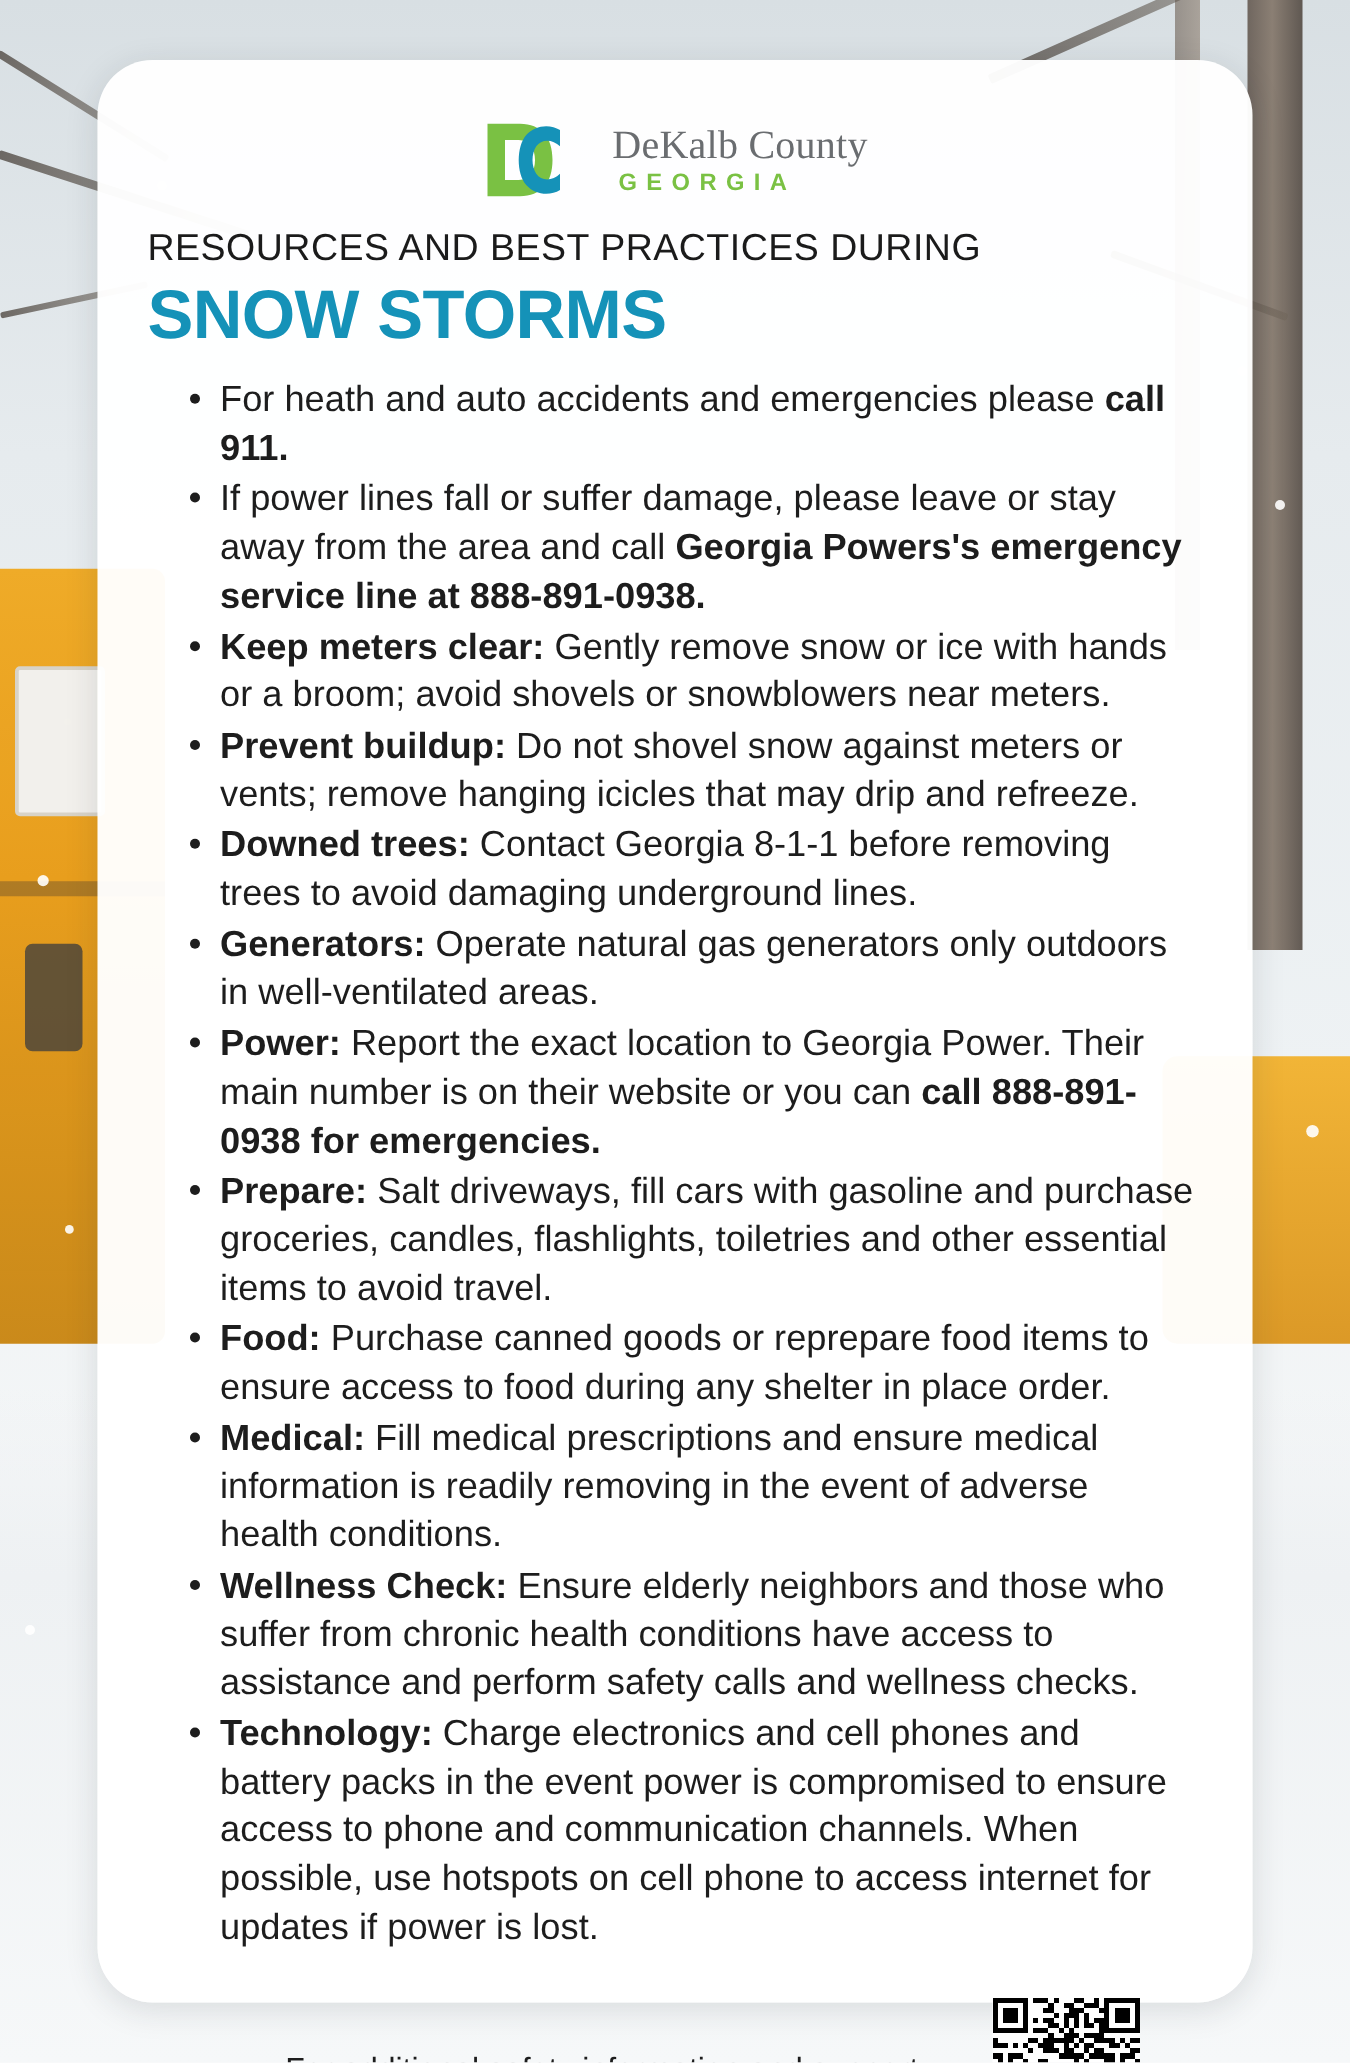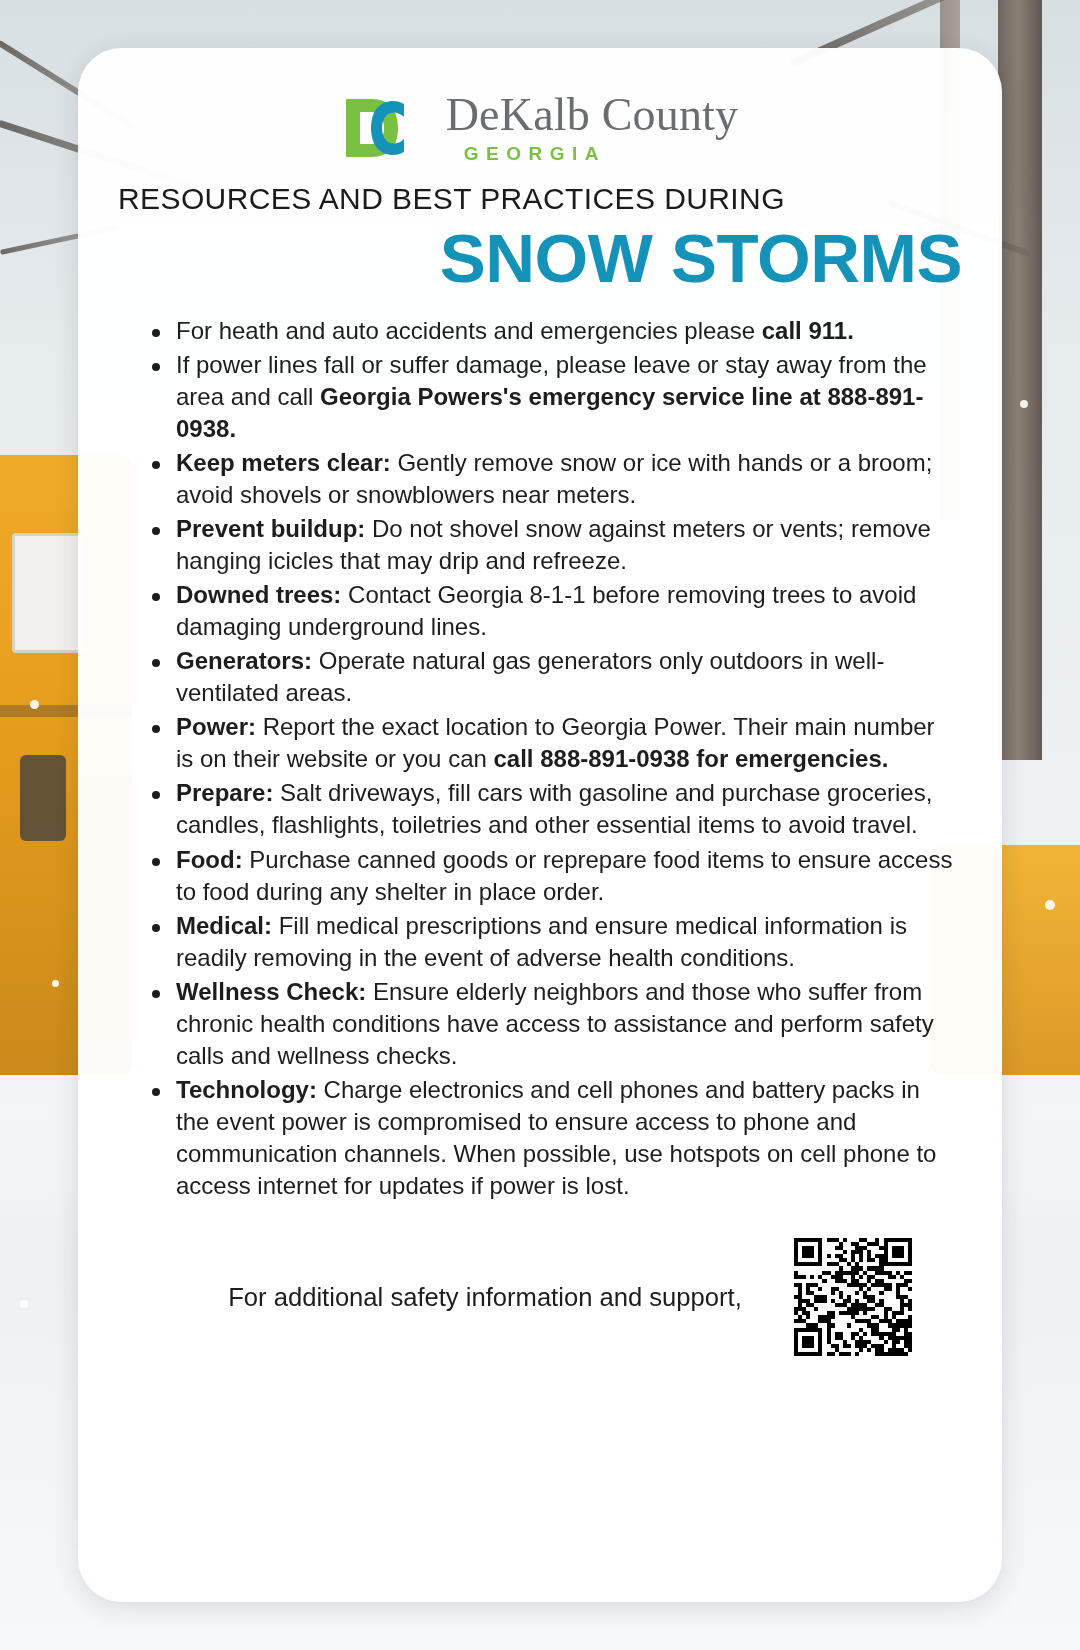--- a/index.html
+++ b/index.html
@@ -108,62 +108,62 @@
     align-items: center;
     justify-content: center;
     gap: 18px;
     height: 76px;
     margin-top: 8px;
   }
   .logo-mark { width: 86px; height: 66px; flex: 0 0 auto; }
   .logo-words { display: flex; flex-direction: column; align-items: flex-start; }
   .logo-name {
     font-family: "Liberation Serif", serif;
-    font-size: 46px;
+    font-size: 32px;
     color: #6a6d70;
     line-height: 1;
     letter-spacing: .2px;
   }
   .logo-sub {
     font-size: 19px;
     font-weight: bold;
     color: #7ac143;
     letter-spacing: 7.5px;
     margin-top: 5px;
-    margin-left: 18px;
+    margin-left: 5px;
   }
 
   
   .kicker {
     font-size: 30px;
     color: #1b1b1b;
     letter-spacing: .4px;
     margin-top: 16px;
     font-weight: 400;
   }
   .headline {
-    text-align: right;
-    font-size: 69px;
+    text-align: left;
+    font-size: 55px;
     font-weight: bold;
     color: #1592b8;
     letter-spacing: -0.5px;
     line-height: 1;
     margin-top: 8px;
   }
 
   
   .bullets {
     margin: 22px 0 0 0;
     padding: 0 6px 0 30px;
     list-style: none;
   }
   .bullets li {
     position: relative;
     padding-left: 28px;
-    font-size: 24px;
+    font-size: 29px;
     line-height: 1.335;
     color: #1d1d1d;
     margin-bottom: 2px;
   }
   .bullets li::before {
     content: "";
     position: absolute;
     left: 4px; top: 14px;
     width: 8px; height: 8px;
     border-radius: 50%;

